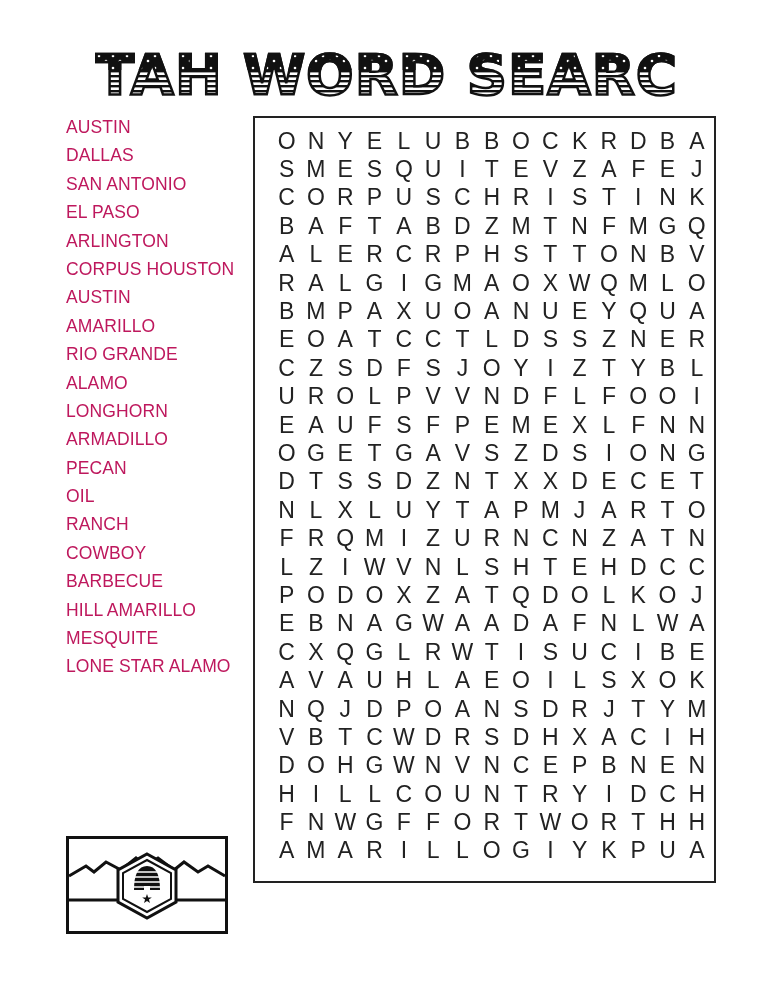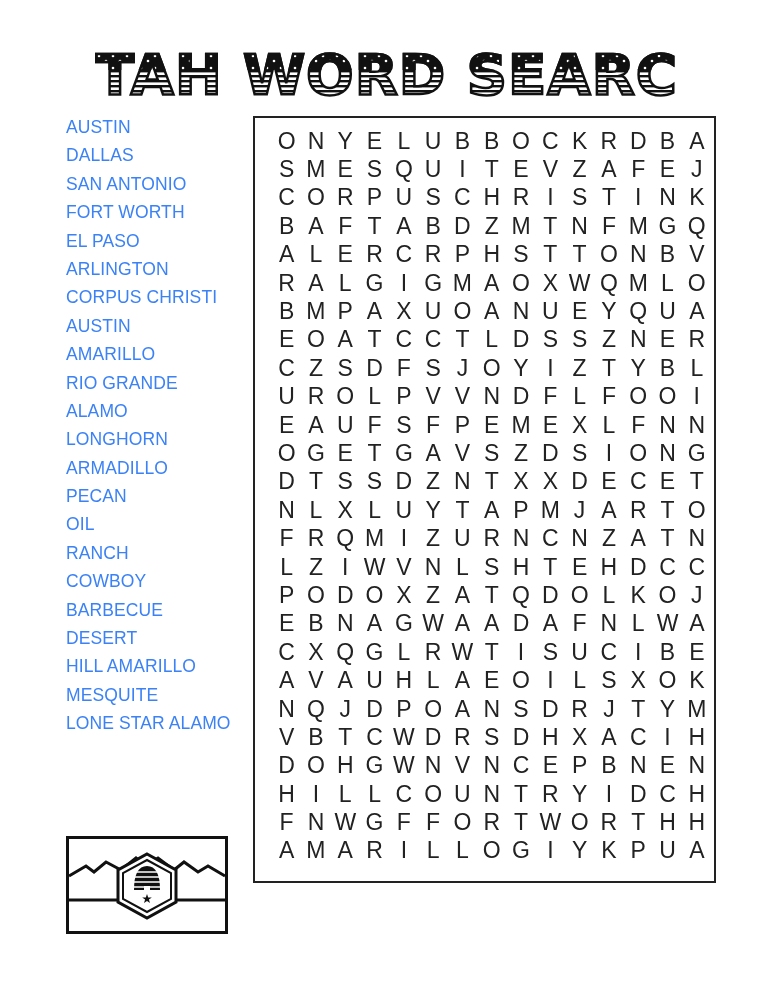--- a/index.html
+++ b/index.html
@@ -3,21 +3,21 @@
 <meta charset="utf-8">
 <style>
   html, body { margin:0; padding:0; background:#ffffff; }
   body { width:773px; height:1000px; position:relative; overflow:hidden; font-family:"Liberation Sans", sans-serif; color:#222; }
   .title {
     position:absolute; left:95px; top:40px; width:585px; height:62px;
     display:flex; align-items:center; justify-content:center;
   }
   .title svg { width:585px; height:62px; }
   .wordlist { position:absolute; left:66px; top:116px; width:170px; margin:0; padding:0; list-style:none; }
-  .wordlist li { height:28.4px; line-height:22px; font-size:17.5px; letter-spacing:0.1px; color:#3b82f6; white-space:nowrap; }
+  .wordlist li { height:28.4px; line-height:22px; font-size:17.5px; letter-spacing:0.1px; color:#be185d; white-space:nowrap; }
   .grid-box {
     position:absolute; left:253px; top:116px; width:463px; height:767px;
     border:2px solid #222; box-sizing:border-box;
   }
   .grid { position:absolute; left:17px; top:9px; }
   .grid-row { display:flex; height:28.4px; align-items:center; }
   .cell { width:29.3px; text-align:center; font-size:23px; font-weight:400; color:#222; letter-spacing:0; }
   .flag { position:absolute; left:66px; top:836px; width:162px; height:98px; }
 </style>
 </head>
@@ -46,36 +46,34 @@
     <g clip-path="url(#topclip)">
       <text x="292.5" y="54" text-anchor="middle" font-family="'DejaVu Sans', sans-serif" font-weight="bold" font-size="56" letter-spacing="1" fill="url(#stars)" stroke="#111" stroke-width="2.5">UTAH WORD SEARCH</text>
     </g>
   </svg>
 </div>
 
 <ul class="wordlist">
   <li>AUSTIN</li>
   <li>DALLAS</li>
   <li>SAN ANTONIO</li>
-  <li>FORT WORTH</li>
   <li>EL PASO</li>
   <li>ARLINGTON</li>
-  <li>CORPUS CHRISTI</li>
+  <li>CORPUS HOUSTON</li>
   <li>AUSTIN</li>
   <li>AMARILLO</li>
   <li>RIO GRANDE</li>
   <li>ALAMO</li>
   <li>LONGHORN</li>
   <li>ARMADILLO</li>
   <li>PECAN</li>
   <li>OIL</li>
   <li>RANCH</li>
   <li>COWBOY</li>
   <li>BARBECUE</li>
-  <li>DESERT</li>
   <li>HILL AMARILLO</li>
   <li>MESQUITE</li>
   <li>LONE STAR ALAMO</li>
 </ul>
 
 <div class="grid-box">
   <div class="grid" id="grid">
       <div class="grid-row">
         <span class="cell">O</span>
         <span class="cell">N</span>

